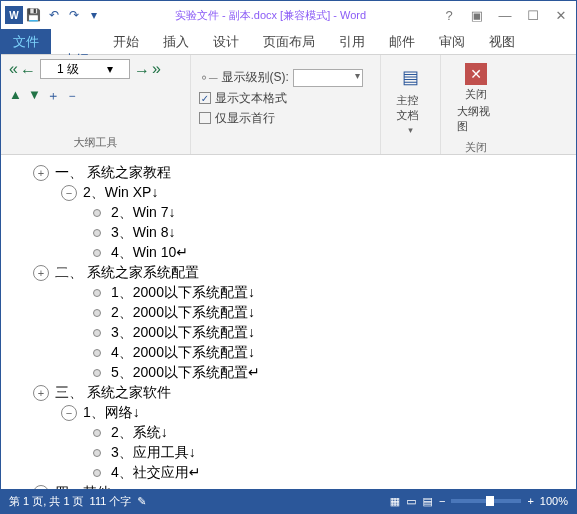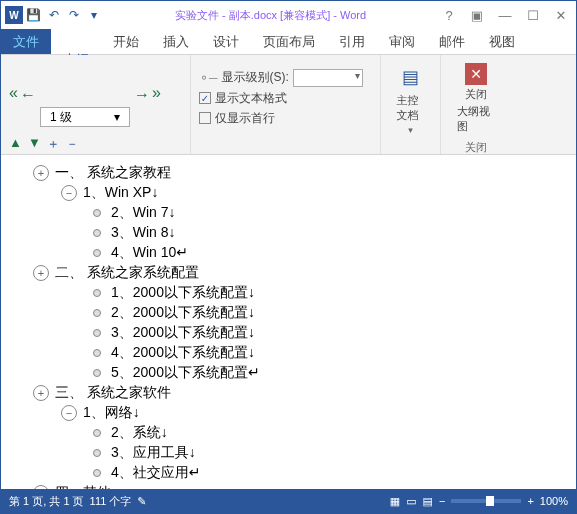--- a/index.html
+++ b/index.html
@@ -13,21 +13,21 @@
 .winbtn { width: 22px; text-align: center; }
 .tabs { display: flex; background: #fff; height: 26px; border-bottom: 1px solid #d4d4d4; font-size: 13px; align-items: stretch; }
 .tab { padding: 4px 12px; color: #444; cursor: pointer; display: flex; align-items: center; }
 .tab.file { background: #2b579a; color: #7dd3fc; }
 .tab.active { color: #2b579a; border-bottom: 2px solid #2b579a; font-weight: normal; margin-top: 27px; }
 .ribbon { background: #f3f3f3; height: 100px; display: flex; border-bottom: 1px solid #d4d4d4; font-size: 12px; }
 .rgroup { border-right: 1px solid #e0e0e0; padding: 4px 8px; display: flex; flex-direction: column; }
 .rgroup-body { flex: 1; display: flex; align-items: center; gap: 4px; }
 .rgroup-label { text-align: center; font-size: 11px; color: #666; padding-top: 2px; }
 .nav-arrows { display: flex; gap: 2px; color: #217346; font-size: 16px; }
-.level-select { width: 90px; height: 20px; border: 1px solid #ababab; background: #fff; padding: 0 9px; font-size: 12px; display: flex; align-items: center; justify-content: space-between; margin-top: 48px; }
+.level-select { width: 90px; height: 20px; border: 1px solid #ababab; background: #fff; padding: 0 16px; font-size: 12px; display: flex; align-items: center; justify-content: space-between; }
 .small-arrows { display: flex; gap: 6px; font-size: 13px; color: #217346; margin-top: 4px; }
 .show-group { display: flex; flex-direction: column; gap: 3px; font-size: 12px; color: #444; }
 .show-row { display: flex; align-items: center; gap: 4px; }
 .show-select { width: 70px; height: 18px; border: 1px solid #ababab; background: #fff; }
 .chk { width: 12px; height: 12px; border: 1px solid #888; display: inline-flex; align-items: center; justify-content: center; font-size: 10px; color: #2b579a; }
 .big-btn { display: flex; flex-direction: column; align-items: center; gap: 2px; padding: 4px 8px; font-size: 11px; color: #444; }
 .big-btn-icon { width: 28px; height: 28px; display: flex; align-items: center; justify-content: center; font-size: 18px; }
 .close-x { background: #c0504d; color: #fff; width: 22px; height: 22px; display: flex; align-items: center; justify-content: center; font-size: 14px; }
 .doc-area { flex: 1; background: #fff; overflow: auto; padding: 8px 12px; font-size: 14px; color: #000; font-family: "SimSun", serif; }
 .outline-row { display: flex; align-items: center; height: 20px; white-space: pre; }
@@ -60,22 +60,22 @@
 </div>
 
 <div class="tabs">
   <div class="tab file">文件</div>
   <div class="tab active">大纲</div>
   <div class="tab">开始</div>
   <div class="tab">插入</div>
   <div class="tab">设计</div>
   <div class="tab">页面布局</div>
   <div class="tab">引用</div>
+  <div class="tab">邮件</div>
   <div class="tab">审阅</div>
-  <div class="tab">邮件</div>
   <div class="tab">视图</div>
 </div>
 
 <div class="ribbon">
   <div class="rgroup" style="width:190px">
     <div class="rgroup-body" style="flex-direction:column;align-items:flex-start;gap:4px">
       <div style="display:flex;align-items:center;gap:4px">
         <span class="nav-arrows">
           <span>«</span>
           <span>←</span>
@@ -140,21 +140,21 @@
         <span>关闭</span>
         <span>大纲视图</span>
       </div>
     </div>
     <div class="rgroup-label">关闭</div>
   </div>
 </div>
 
 <div class="doc-area" id="doc-area">
     <div class="outline-row" style="padding-left: 20px;"><span class="o-icon">+</span><span>一、 系统之家教程</span></div>
-    <div class="outline-row" style="padding-left: 48px;"><span class="o-icon">−</span><span>1、Win XP↓</span></div>
+    <div class="outline-row" style="padding-left: 48px;"><span class="o-icon">−</span><span>2、Win XP↓</span></div>
     <div class="outline-row" style="padding-left: 76px;"><span class="o-dot"></span><span>2、Win 7↓</span></div>
     <div class="outline-row" style="padding-left: 76px;"><span class="o-dot"></span><span>3、Win 8↓</span></div>
     <div class="outline-row" style="padding-left: 76px;"><span class="o-dot"></span><span>4、Win 10↵</span></div>
     <div class="outline-row" style="padding-left: 20px;"><span class="o-icon">+</span><span>二、 系统之家系统配置</span></div>
     <div class="outline-row" style="padding-left: 76px;"><span class="o-dot"></span><span>1、2000以下系统配置↓</span></div>
     <div class="outline-row" style="padding-left: 76px;"><span class="o-dot"></span><span>2、2000以下系统配置↓</span></div>
     <div class="outline-row" style="padding-left: 76px;"><span class="o-dot"></span><span>3、2000以下系统配置↓</span></div>
     <div class="outline-row" style="padding-left: 76px;"><span class="o-dot"></span><span>4、2000以下系统配置↓</span></div>
     <div class="outline-row" style="padding-left: 76px;"><span class="o-dot"></span><span>5、2000以下系统配置↵</span></div>
     <div class="outline-row" style="padding-left: 20px;"><span class="o-icon">+</span><span>三、 系统之家软件</span></div>

